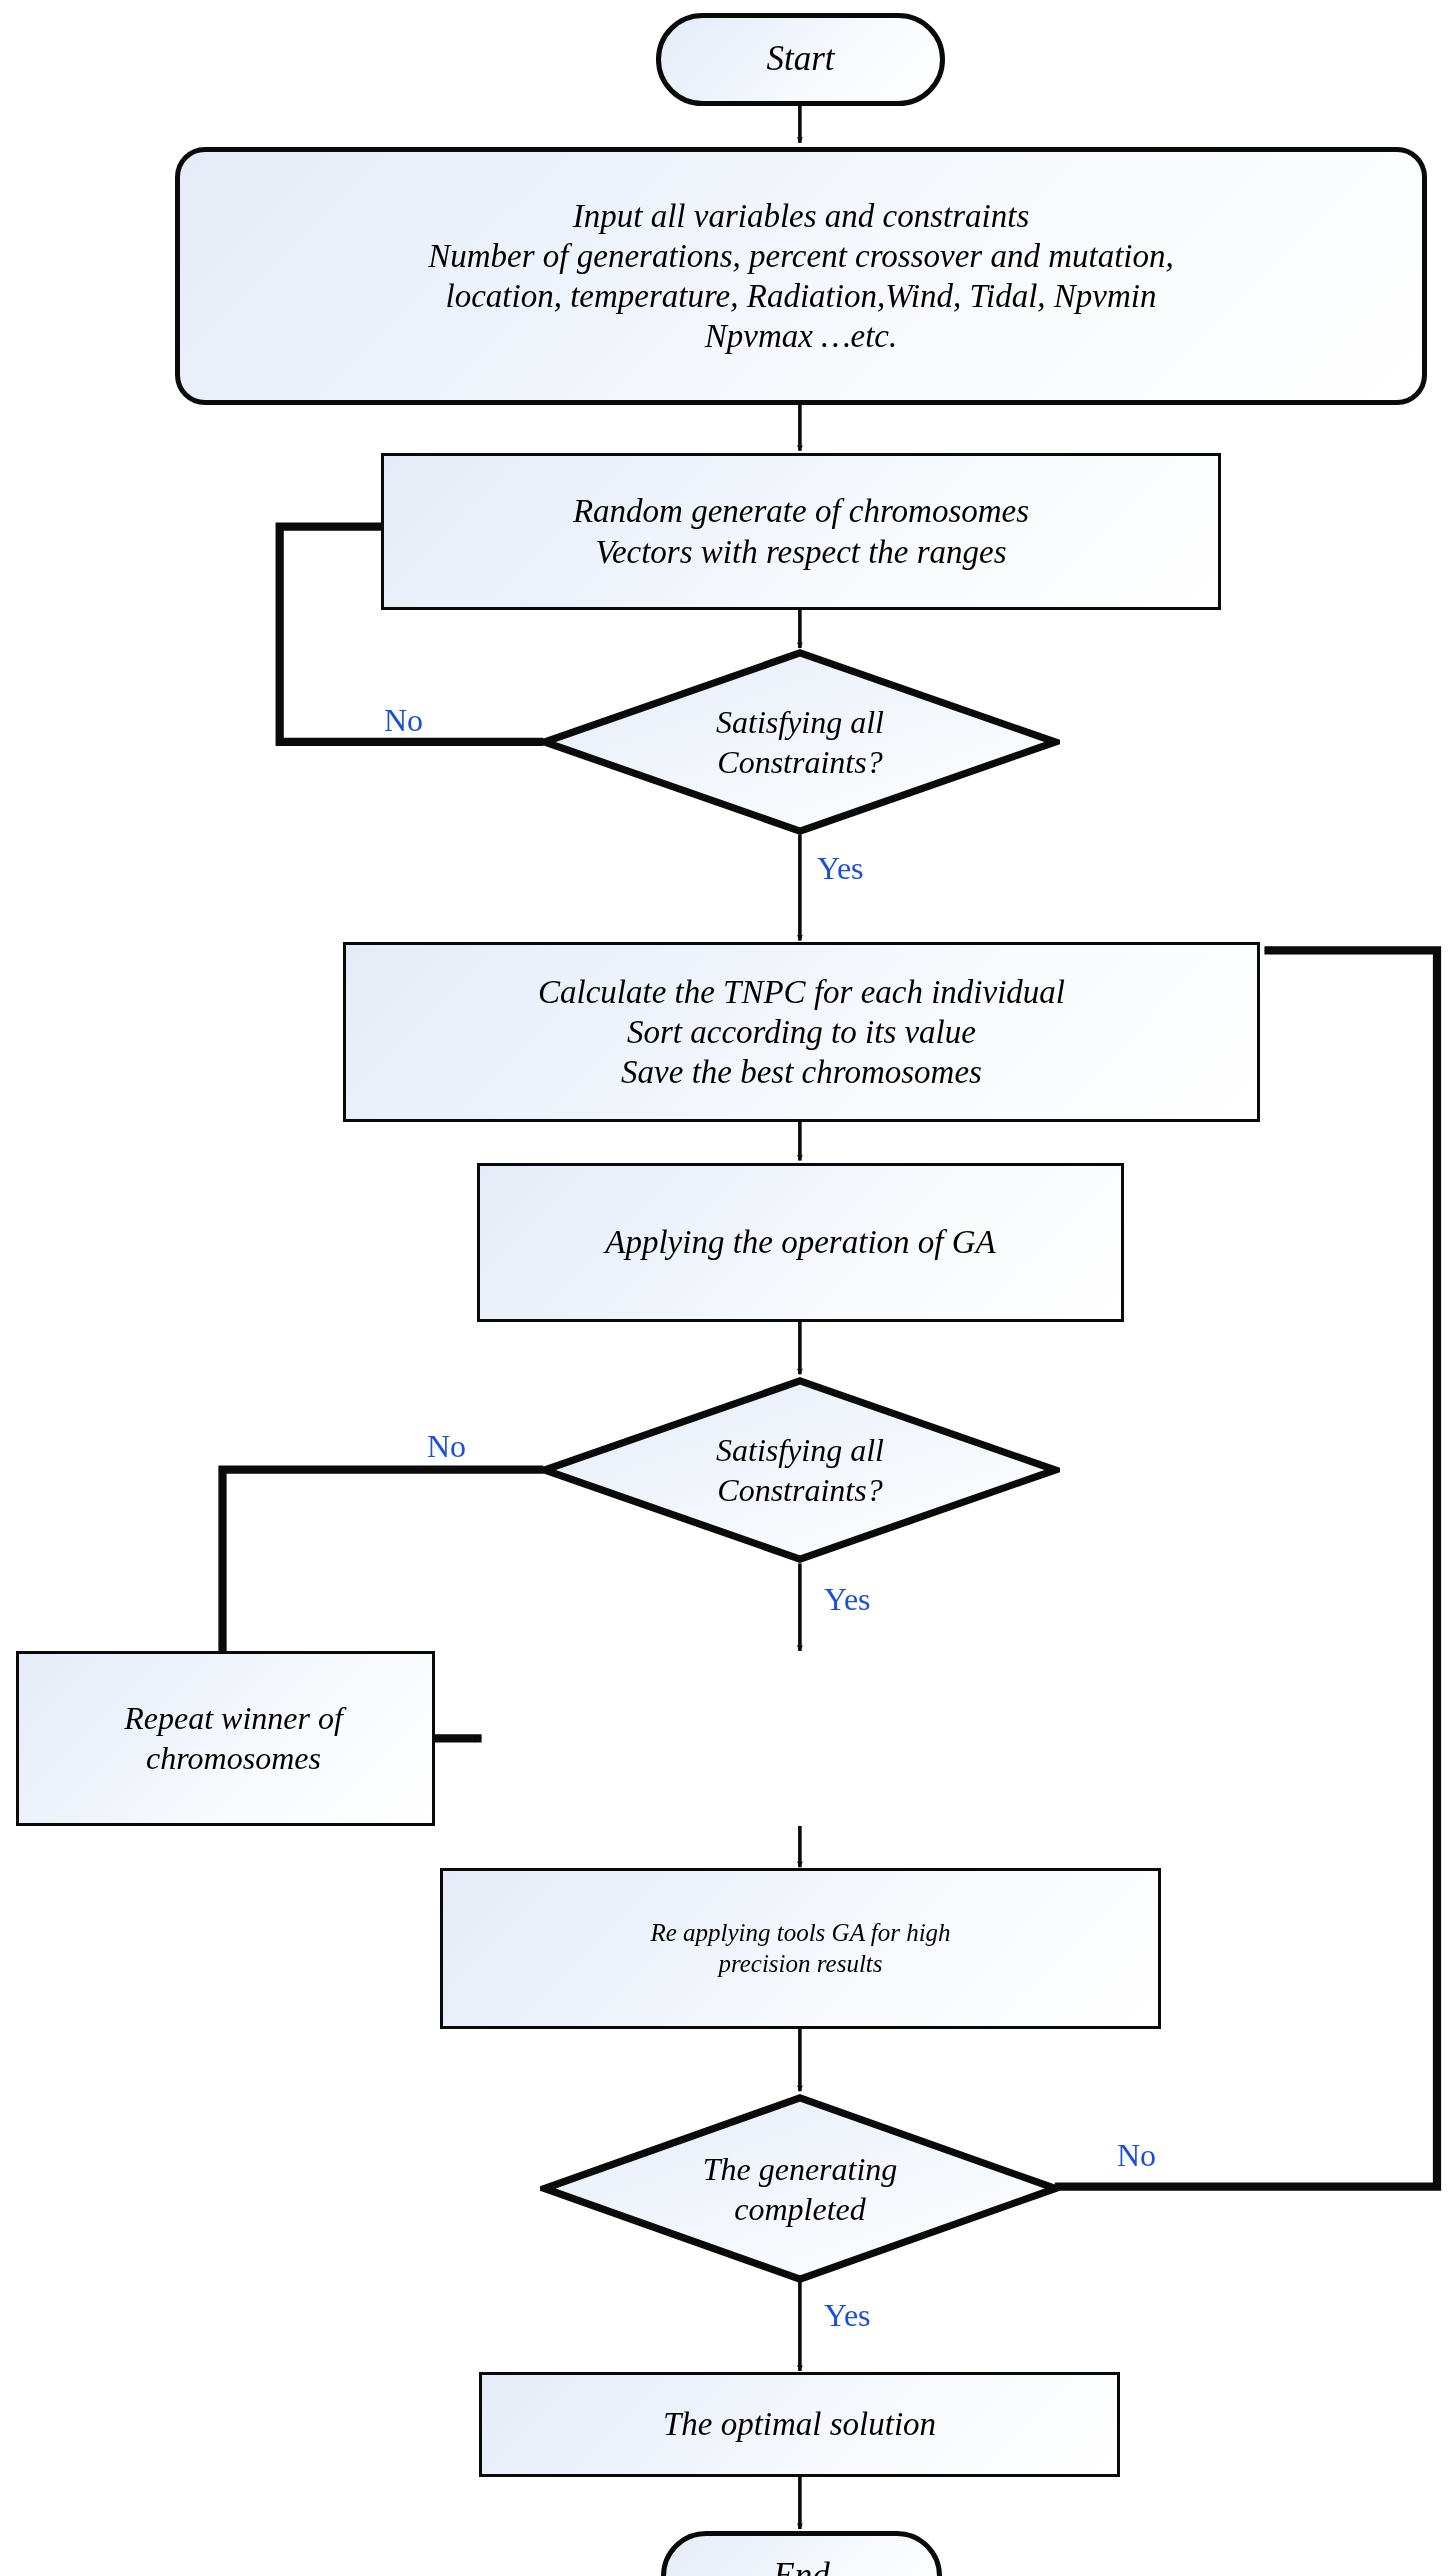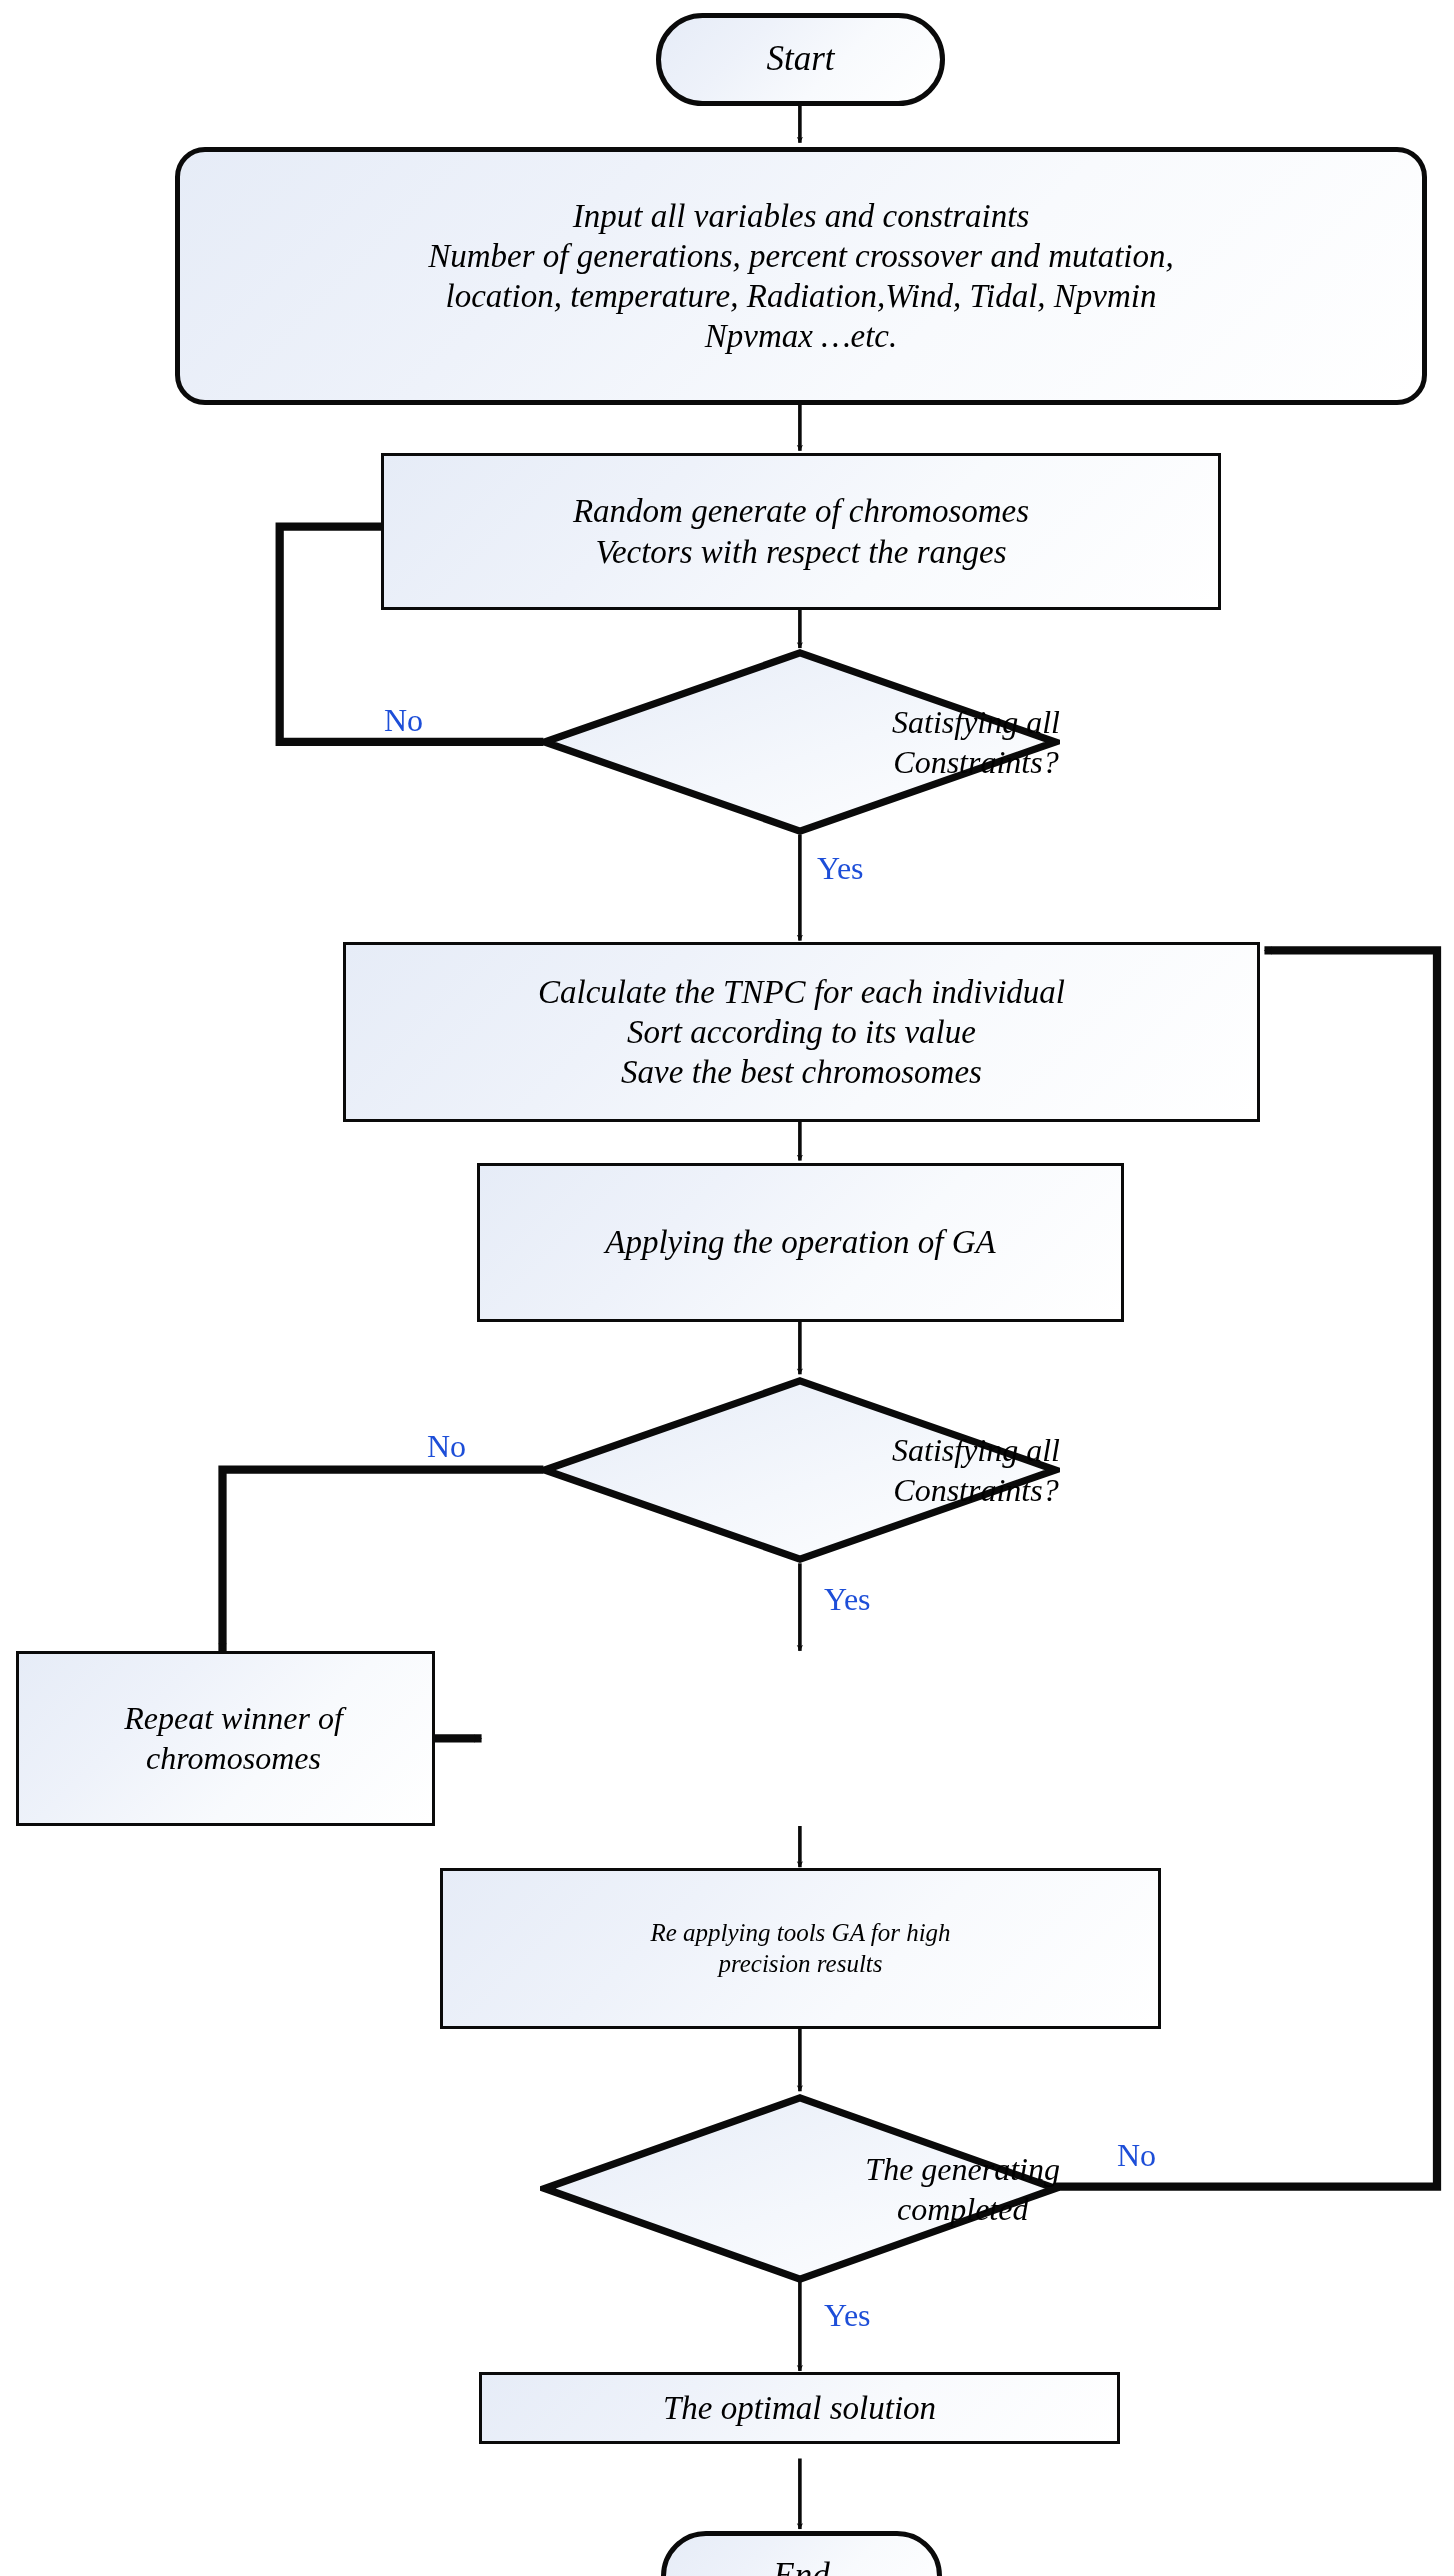--- a/index.html
+++ b/index.html
@@ -9,21 +9,21 @@
   svg#wires{position:absolute;left:0;top:0;width:1454px;height:2728px;}
 
   .node{position:absolute;box-sizing:border-box;
         display:flex;align-items:center;justify-content:center;
         text-align:center;font-style:italic;color:#000;
         background:linear-gradient(135deg,#e6ecf7 0%,#eef2fa 32%,#f8fafd 62%,#ffffff 100%);
         line-height:1.22;}
   .proc{border:3.1px solid #0a0a0a;}
   .term{border:5.7px solid #0a0a0a;border-radius:49px;}
   .inputbox{border:5.7px solid #0a0a0a;border-radius:30px;}
-  .dia{background:none;border:none;justify-content:flex-end;}
+  .dia{background:none;border:none;}
   .dia .dlabel{position:relative;z-index:2;font-style:italic;text-align:center;line-height:1.25;}
   .dia svg{position:absolute;left:0;top:0;}
 
   .edgelabel{position:absolute;color:#1d4ed8;white-space:nowrap;}
   .txt{display:block;white-space:pre-line;}
 </style>
 </head>
 <body>
 
 <div id="stage">
@@ -147,21 +147,21 @@
             <stop offset="55%" stop-color="#f4f7fc"></stop>
             <stop offset="100%" stop-color="#ffffff"></stop>
         </linearGradient>
       </defs>
       <polygon points="505,9 1001,185 505,361 9,185" fill="url(#g3)" stroke="#0a0a0a" stroke-width="14"></polygon>
     </svg>
     <span class="dlabel txt" style="font-size:32px;">The generating
 completed</span>
   </div>
 
-  <div class="node proc" style="left:479px;top:2372px;width:641px;height:72px;font-size:33px;">
+  <div class="node proc" style="left:479px;top:2372px;width:641px;height:105px;font-size:33px;">
     <span class="txt">The optimal solution</span>
   </div>
 
   <div class="node term" style="left:661px;top:2531px;width:281px;height:90px;font-size:35px;">
     <span class="txt">End</span>
   </div>
 
   <span class="edgelabel" style="left:384px;top:702px;font-size:32px;">No</span>
 
   <span class="edgelabel" style="left:817px;top:850px;font-size:32px;">Yes</span>

